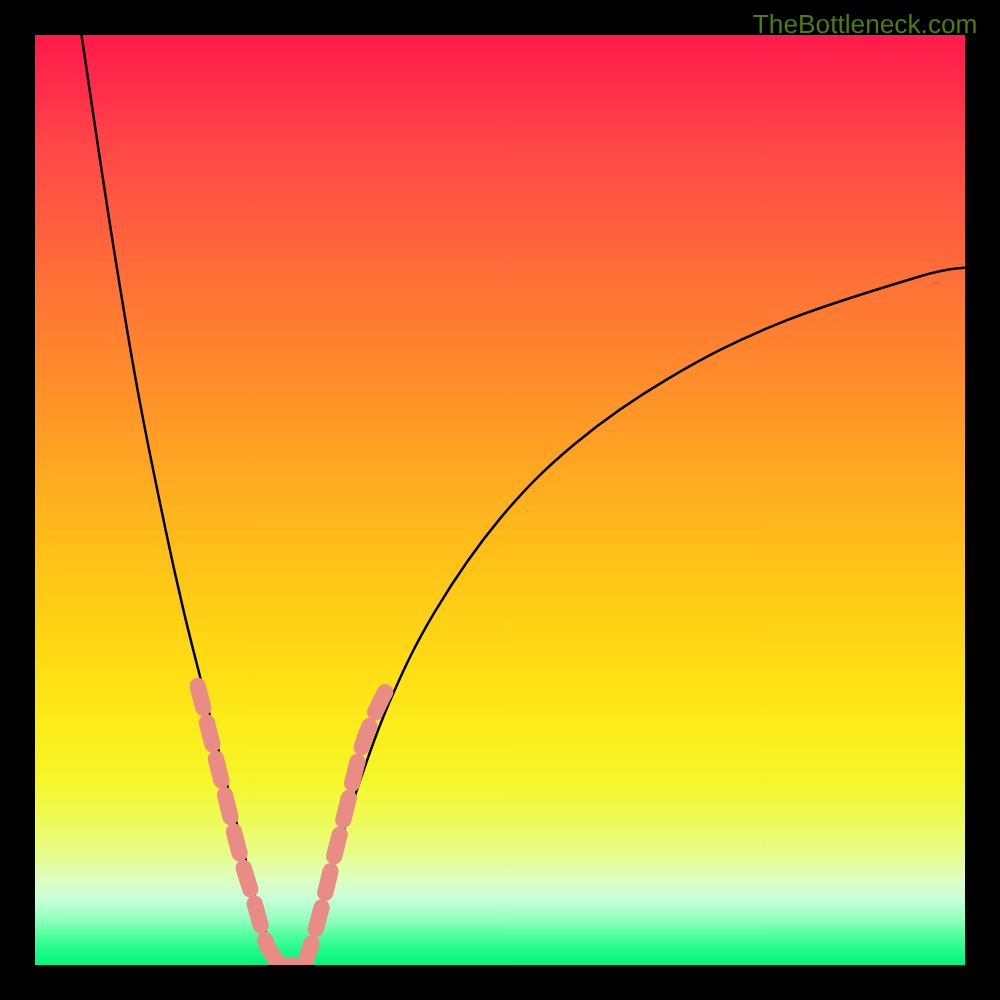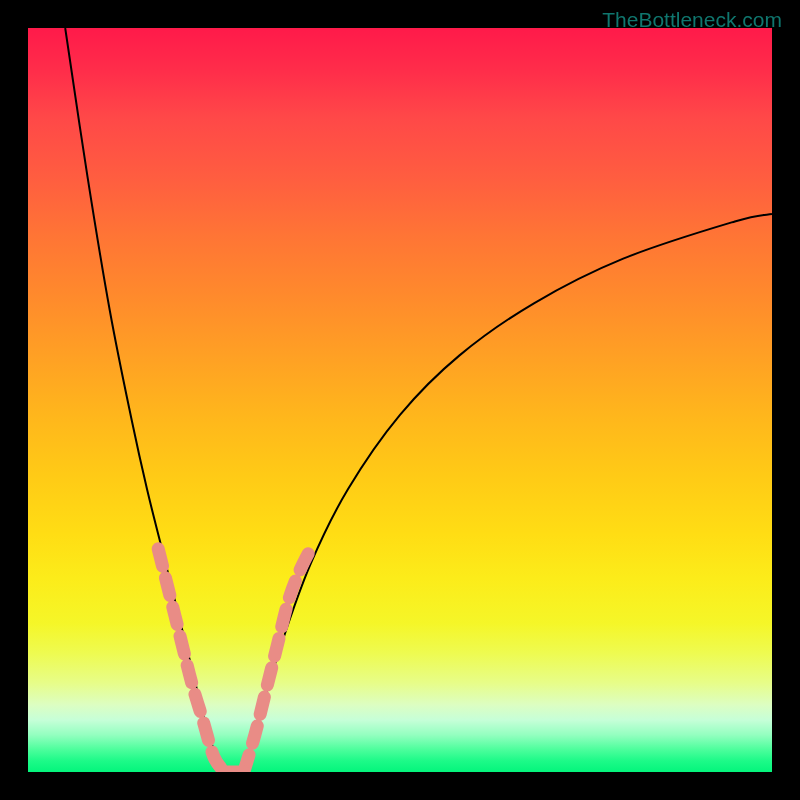--- a/index.html
+++ b/index.html
@@ -11,21 +11,21 @@
       width: 800px;
       height: 800px;
       background: #000;
       position: relative;
       font-family: Arial, sans-serif;
     }
     .watermark {
       position: absolute;
       top: 8px;
       right: 18px;
-      color: #0f766e;
+      color: #4d7c0f;
       font-size: 21px;
       z-index: 10;
     }
     .plot-area {
       position: absolute;
       top: 28px;
       left: 28px;
       width: 744px;
       height: 744px;
       overflow: hidden;

